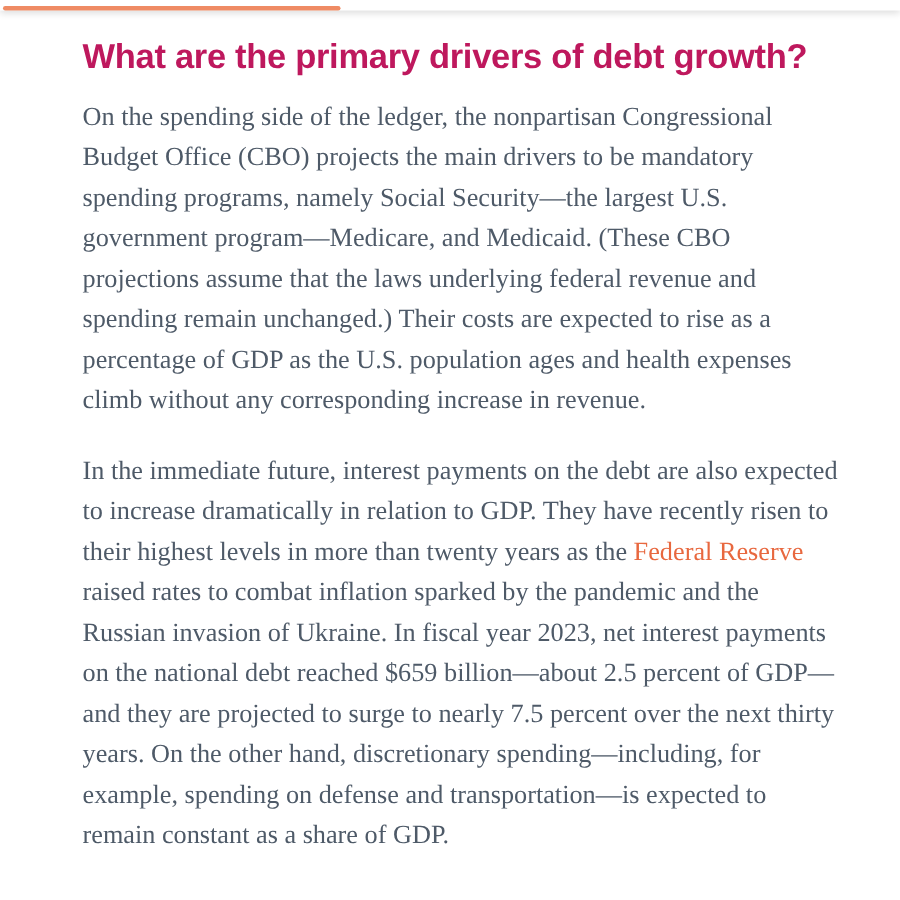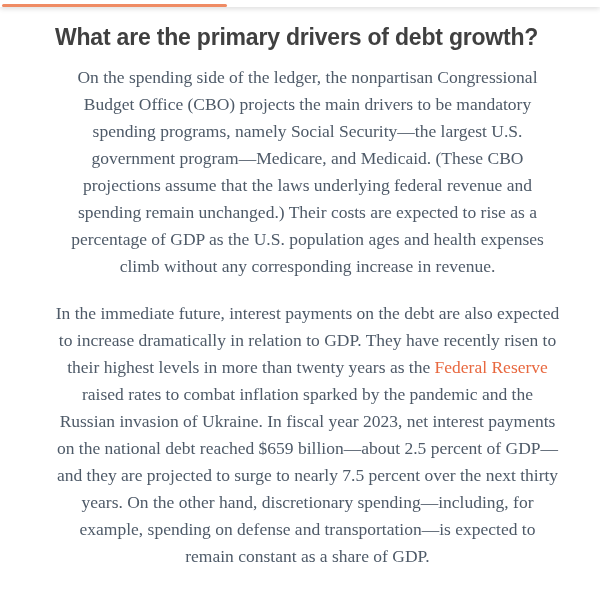--- a/index.html
+++ b/index.html
@@ -36,36 +36,35 @@
     letter-spacing: -0.2px;
     color: #1f3a5c;
     margin-bottom: 13px;
   }
   .article-body p {
     width: 505px;
     font-size: 17.5px;
     line-height: 27px;
     color: #4e5a68;
     margin-bottom: 20px;
-    text-align: center;
   }
   .article-body a {
     text-decoration: none;
     cursor: pointer;
     
   }
 </style>
 </head>
 <body>
 
 <header class="sticky-header">
   <div class="progress-bar" style="width: 37.5%; background: rgb(239, 139, 100);"></div>
 </header>
 
 <main class="article-wrap">
-  <h2 class="article-heading" style="color: #404040;">What are the primary drivers of debt growth?</h2>
+  <h2 class="article-heading" style="color: #be185d;">What are the primary drivers of debt growth?</h2>
 
   <div class="article-body">
     <p style="color: rgb(78, 90, 104);">On the spending side of the ledger, the nonpartisan Congressional Budget Office (CBO) projects the main drivers to be mandatory spending programs, namely Social Security—the largest U.S. government program—Medicare, and Medicaid. (These CBO projections assume that the laws underlying federal revenue and spending remain unchanged.) Their costs are expected to rise as a percentage of GDP as the U.S. population ages and health expenses climb without any corresponding increase in revenue.</p>
 
     <p style="color: rgb(78, 90, 104);"><span>In the immediate future, interest payments on the debt are also expected to increase dramatically in relation to GDP. They have recently risen to their highest levels in more than twenty years as the </span><a style="color: rgb(232, 104, 63);">Federal Reserve</a><span> raised rates to combat inflation sparked by the pandemic and the Russian invasion of Ukraine. In fiscal year 2023, net interest payments on the national debt reached $659 billion—about 2.5 percent of GDP—and they are projected to surge to nearly 7.5 percent over the next thirty years. On the other hand, discretionary spending—including, for example, spending on defense and transportation—is expected to remain constant as a share of GDP.</span></p>
   </div>
 </main>
 
 </body></html>

